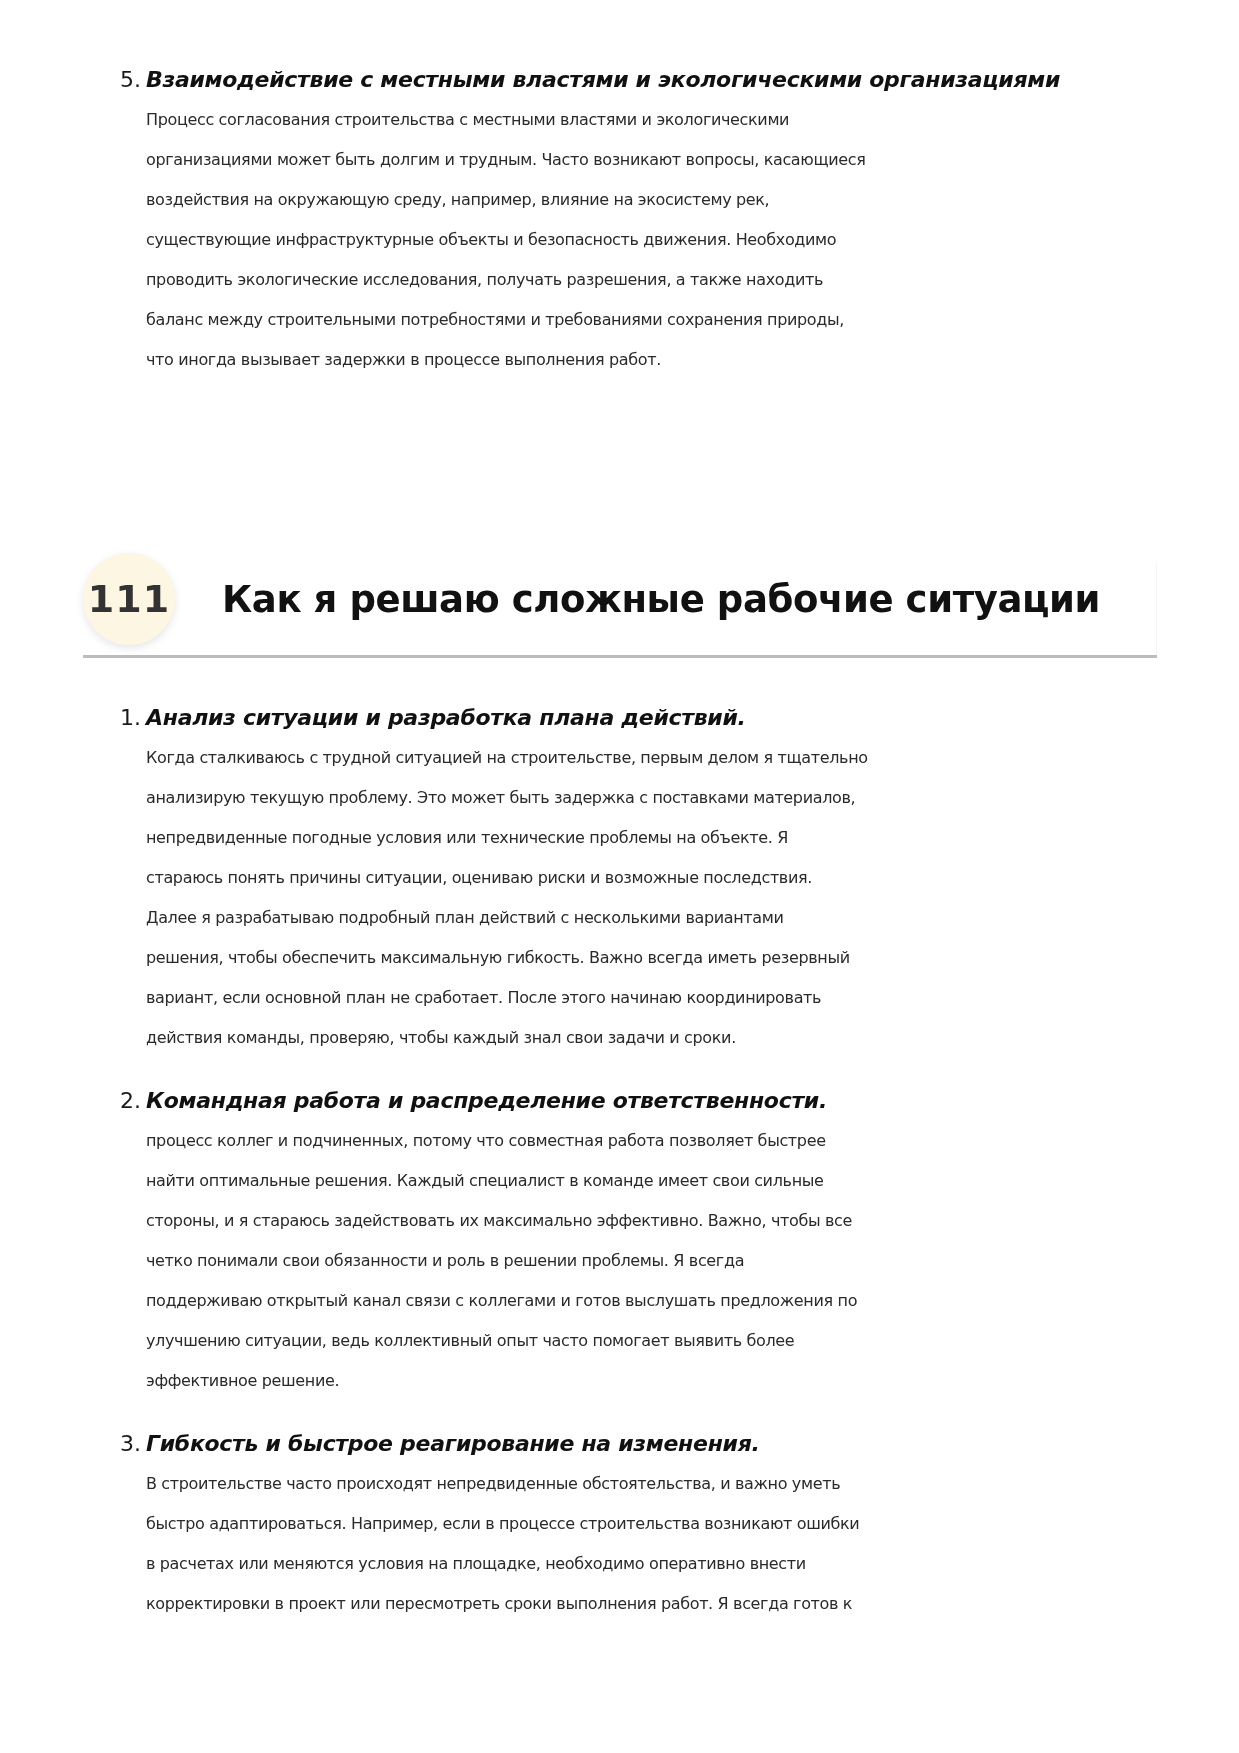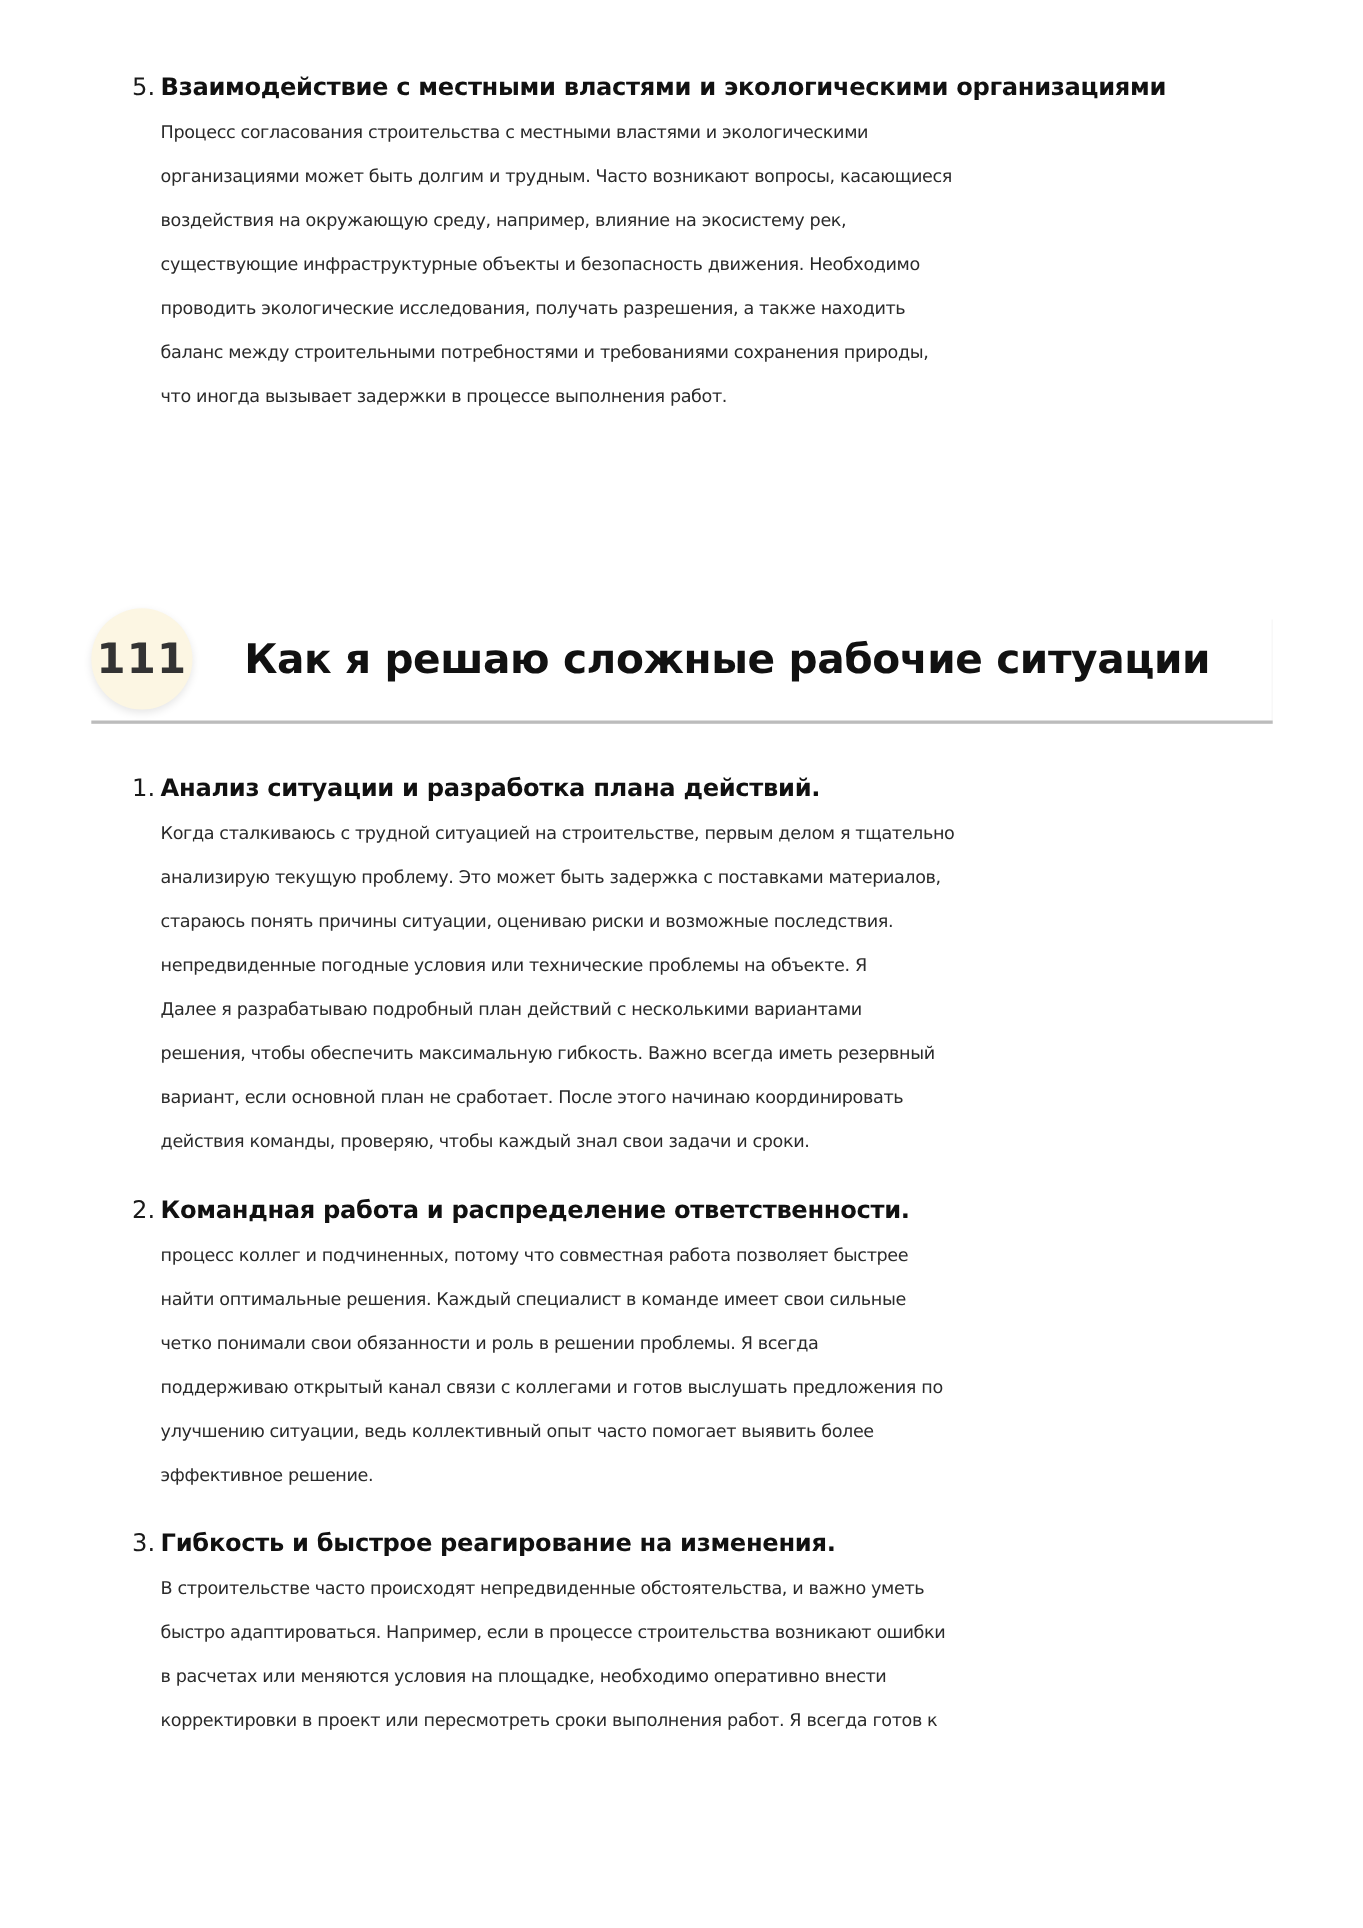--- a/index.html
+++ b/index.html
@@ -46,20 +46,21 @@
     top: 0;
     font-weight: normal;
     color: #1a1a1a;
   }
   .item-title {
     position: absolute;
     left: 146px;
     top: 0;
     font-weight: bold;
     color: #111111;
+    font-style: italic;
   }
   .item-body {
     margin: 0;
     padding: 0 0 0 146px;
   }
   .line {
     display: block;
     height: 40px;
     line-height: 40px;
     font-size: 16px;
@@ -161,36 +162,37 @@
 
   <ol class="items" id="list-main">
     <li class="item">
       <div class="item-head">
         <span class="item-num">1.</span>
         <span class="item-title">Анализ ситуации и разработка плана действий.</span>
       </div>
       <div class="item-body">
         <span class="line">Когда сталкиваюсь с трудной ситуацией на строительстве, первым делом я тщательно</span>
         <span class="line">анализирую текущую проблему. Это может быть задержка с поставками материалов,</span>
+        <span class="line">непредвиденные погодные условия или технические проблемы на объекте. Я</span>
         <span class="line">стараюсь понять причины ситуации, оцениваю риски и возможные последствия.</span>
-        <span class="line">непредвиденные погодные условия или технические проблемы на объекте. Я</span>
         <span class="line">Далее я разрабатываю подробный план действий с несколькими вариантами</span>
         <span class="line">решения, чтобы обеспечить максимальную гибкость. Важно всегда иметь резервный</span>
         <span class="line">вариант, если основной план не сработает. После этого начинаю координировать</span>
         <span class="line">действия команды, проверяю, чтобы каждый знал свои задачи и сроки.</span>
       </div>
     </li>
     <li class="item">
       <div class="item-head">
         <span class="item-num">2.</span>
         <span class="item-title">Командная работа и распределение ответственности.</span>
       </div>
       <div class="item-body">
         <span class="line">процесс коллег и подчиненных, потому что совместная работа позволяет быстрее</span>
         <span class="line">найти оптимальные решения. Каждый специалист в команде имеет свои сильные</span>
+        <span class="line">стороны, и я стараюсь задействовать их максимально эффективно. Важно, чтобы все</span>
         <span class="line">четко понимали свои обязанности и роль в решении проблемы. Я всегда</span>
         <span class="line">поддерживаю открытый канал связи с коллегами и готов выслушать предложения по</span>
         <span class="line">улучшению ситуации, ведь коллективный опыт часто помогает выявить более</span>
         <span class="line">эффективное решение.</span>
       </div>
     </li>
     <li class="item">
       <div class="item-head">
         <span class="item-num">3.</span>
         <span class="item-title">Гибкость и быстрое реагирование на изменения.</span>

